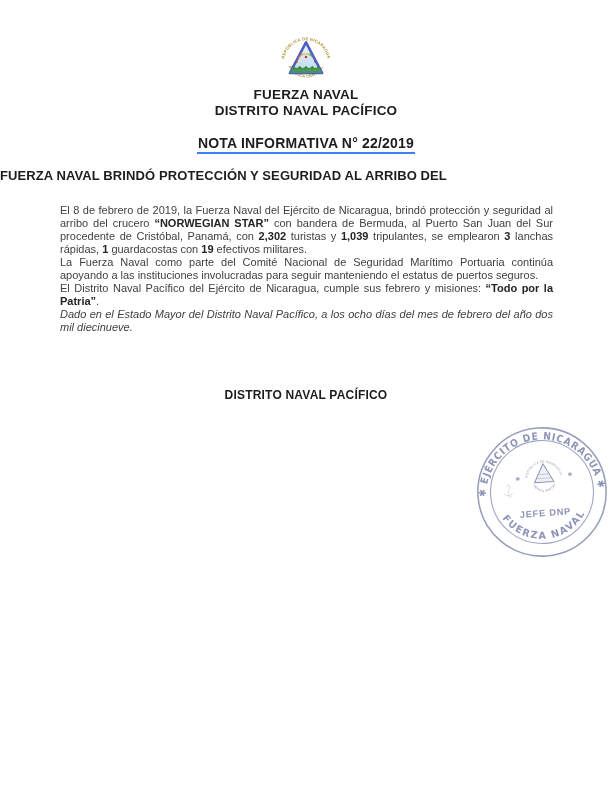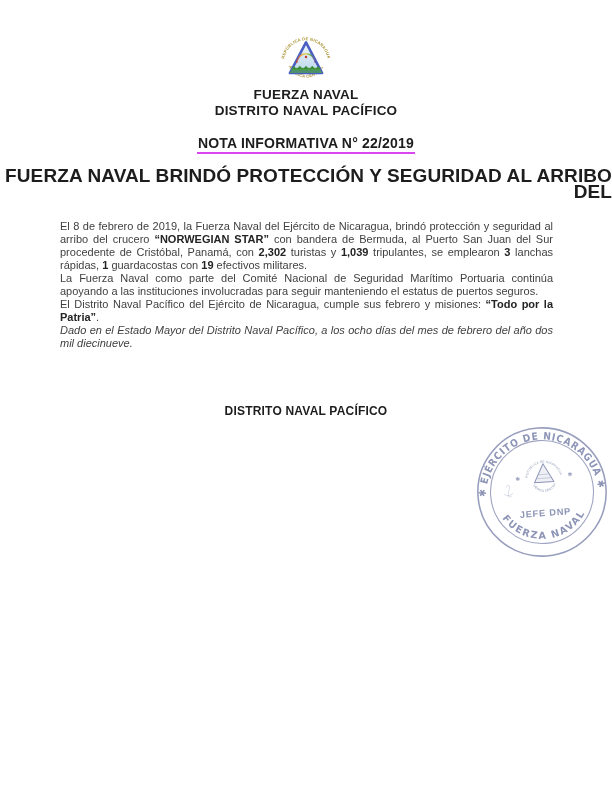--- a/index.html
+++ b/index.html
@@ -10,24 +10,24 @@
     overflow:hidden;
   }
   
   .letterhead { padding-top:33px; text-align:center; color:var(--heading-text,#1d1d1d); }
   .emblem { display:block; margin:0 auto; }
   .lh-line { font-size:13.5px; font-weight:bold; line-height:16px; letter-spacing:0.2px; }
   
   .note-title-row { text-align:center; margin-top:15px; height:19px; }
   .note-title {
     display:inline-block; font-size:14px; font-weight:bold; letter-spacing:0.2px;
-    color:var(--heading-text,#1d1d1d); border-bottom:2px solid #d946ef; padding:0 1px 1px 1px;
+    color:var(--heading-text,#1d1d1d); border-bottom:2px solid #3b82f6; padding:0 1px 1px 1px;
   }
   
-  .headline { margin-top:15px; text-align:right; font-weight:bold; font-size:19px;
+  .headline { margin-top:15px; text-align:left; font-weight:bold; font-size:13px;
     line-height:16px; color:var(--heading-text,#1d1d1d); letter-spacing:0.1px; }
   
   .bodytext { margin:20px 59px 0 60px; font-size:11px; line-height:13px;
     text-align:justify; color:var(--body-text,#3f3f3f); }
   .bodytext p { margin:0; }
   .p2 { margin-top:16px; }
   .p3 { margin-top:20px; }
   .p4 { margin-top:17px;font-style:italic; }
   .bodytext .b { font-weight:bold; color:#242424; }
   

